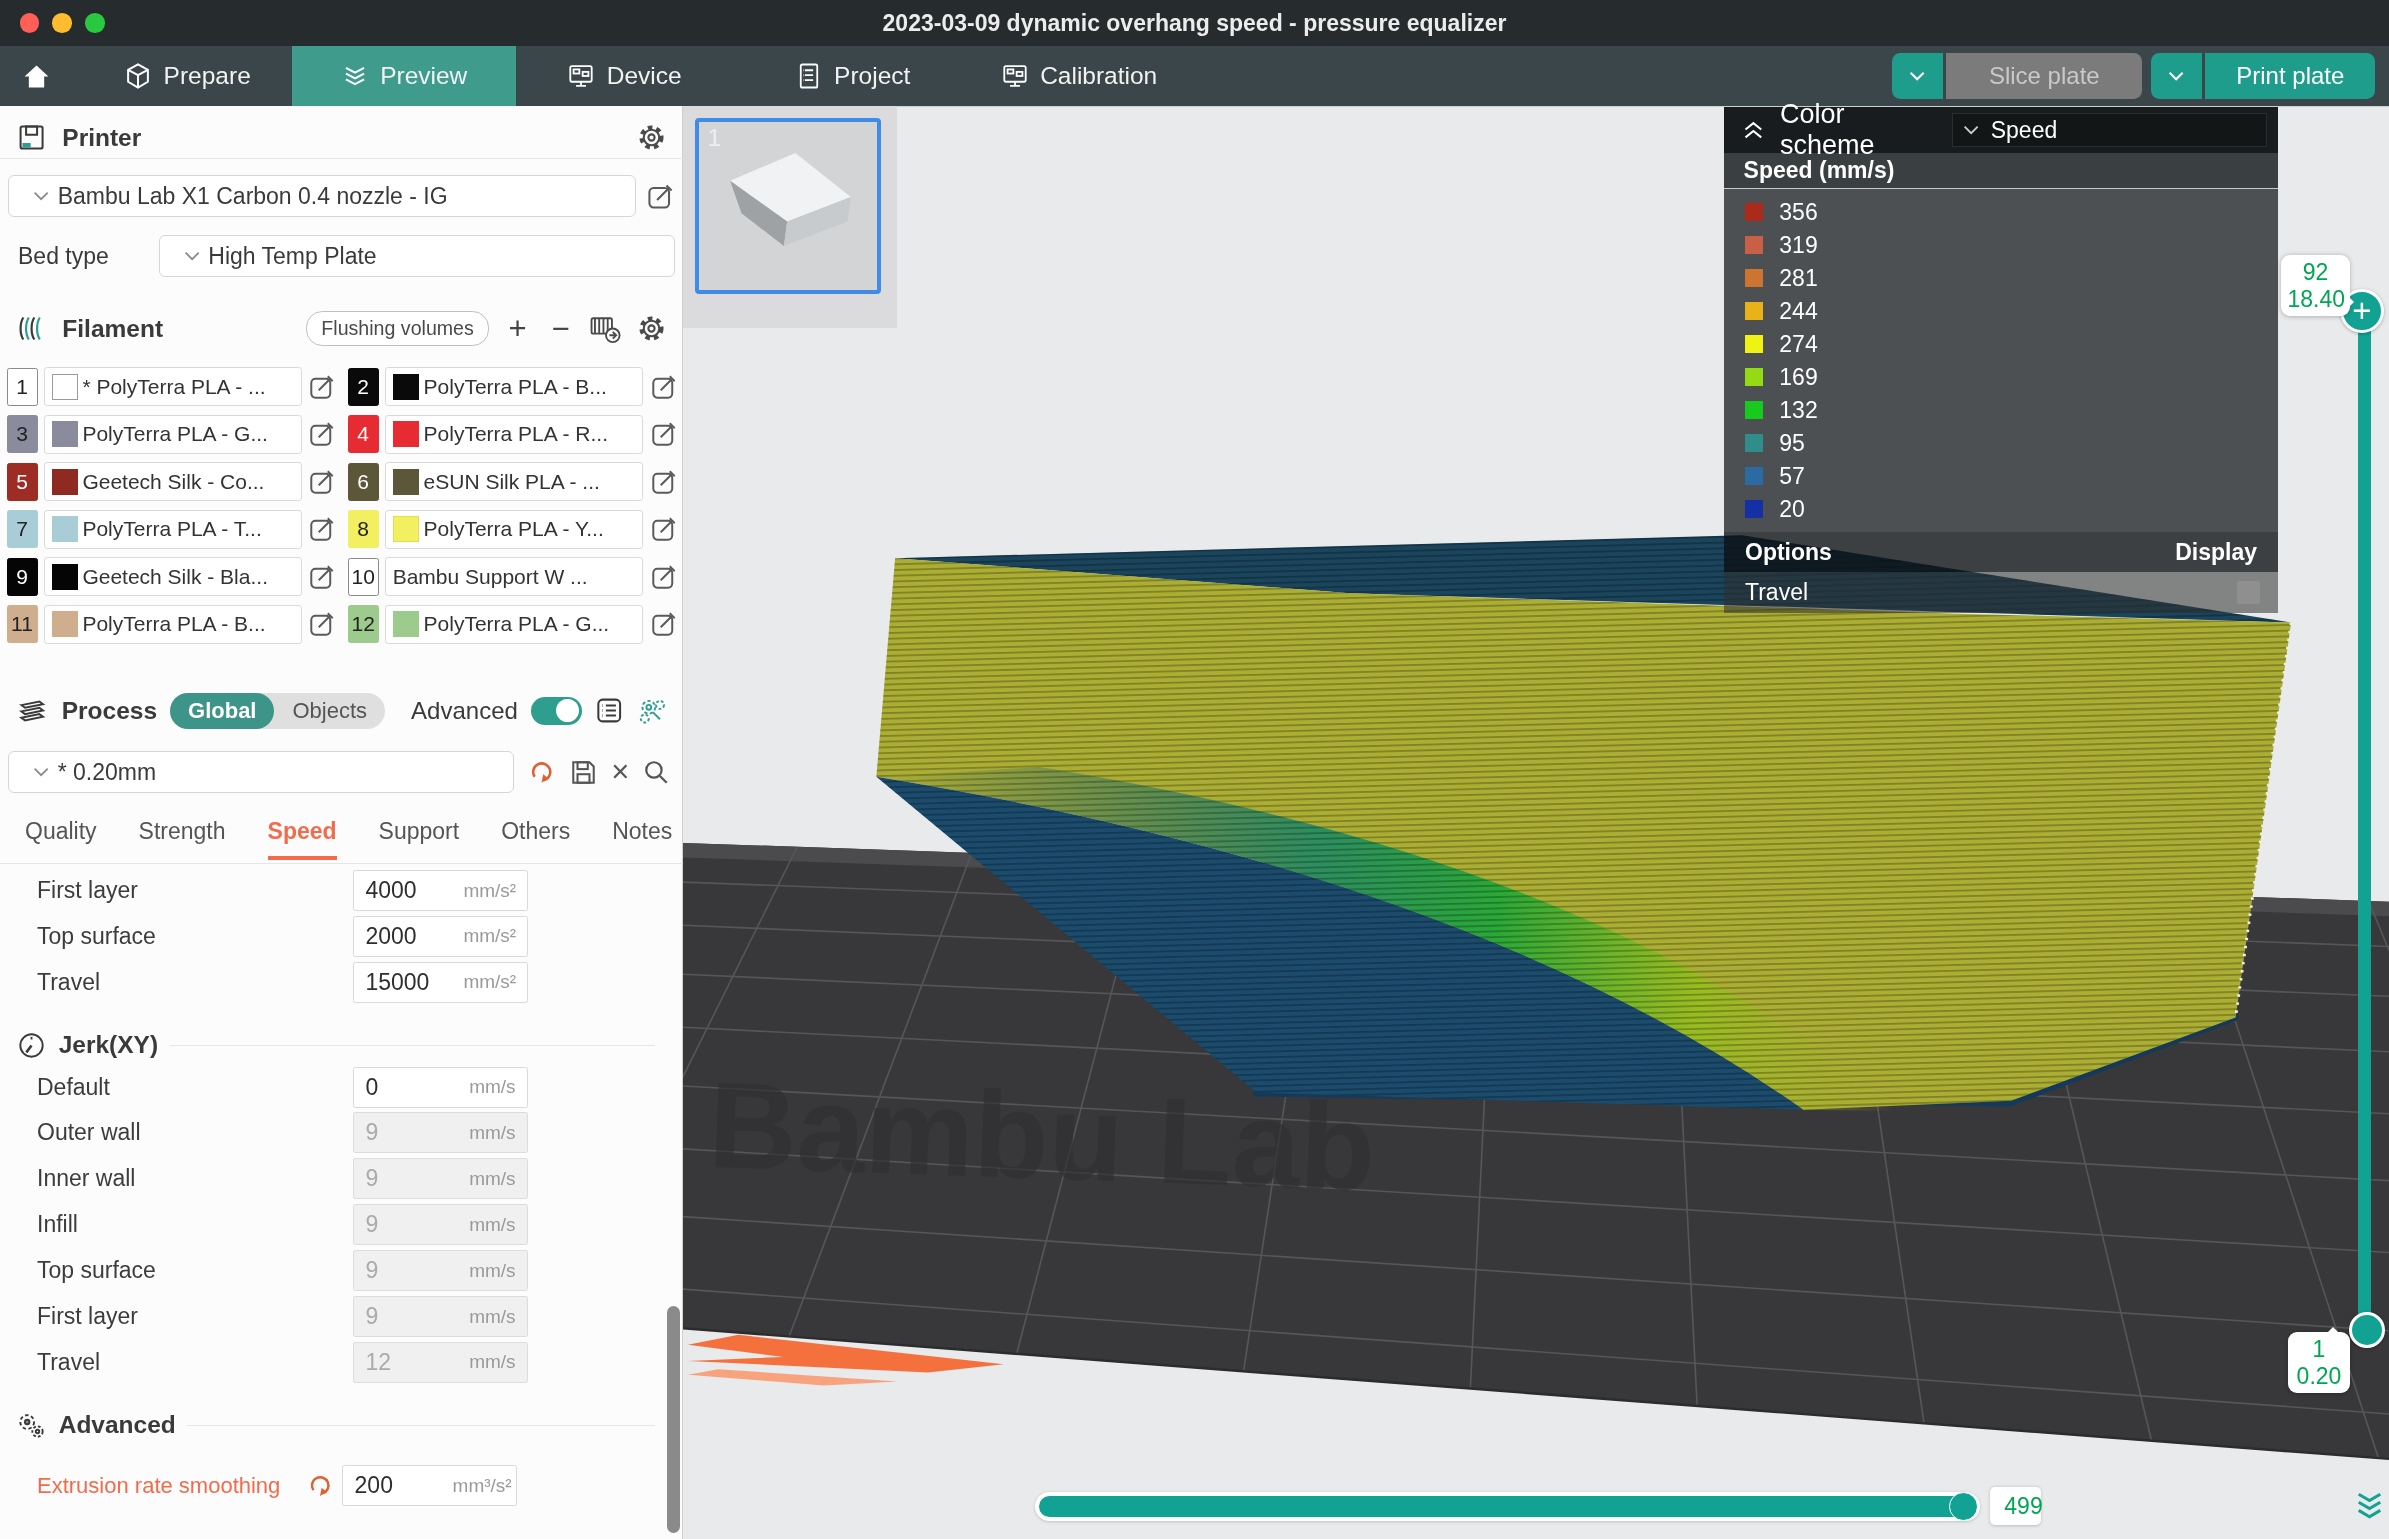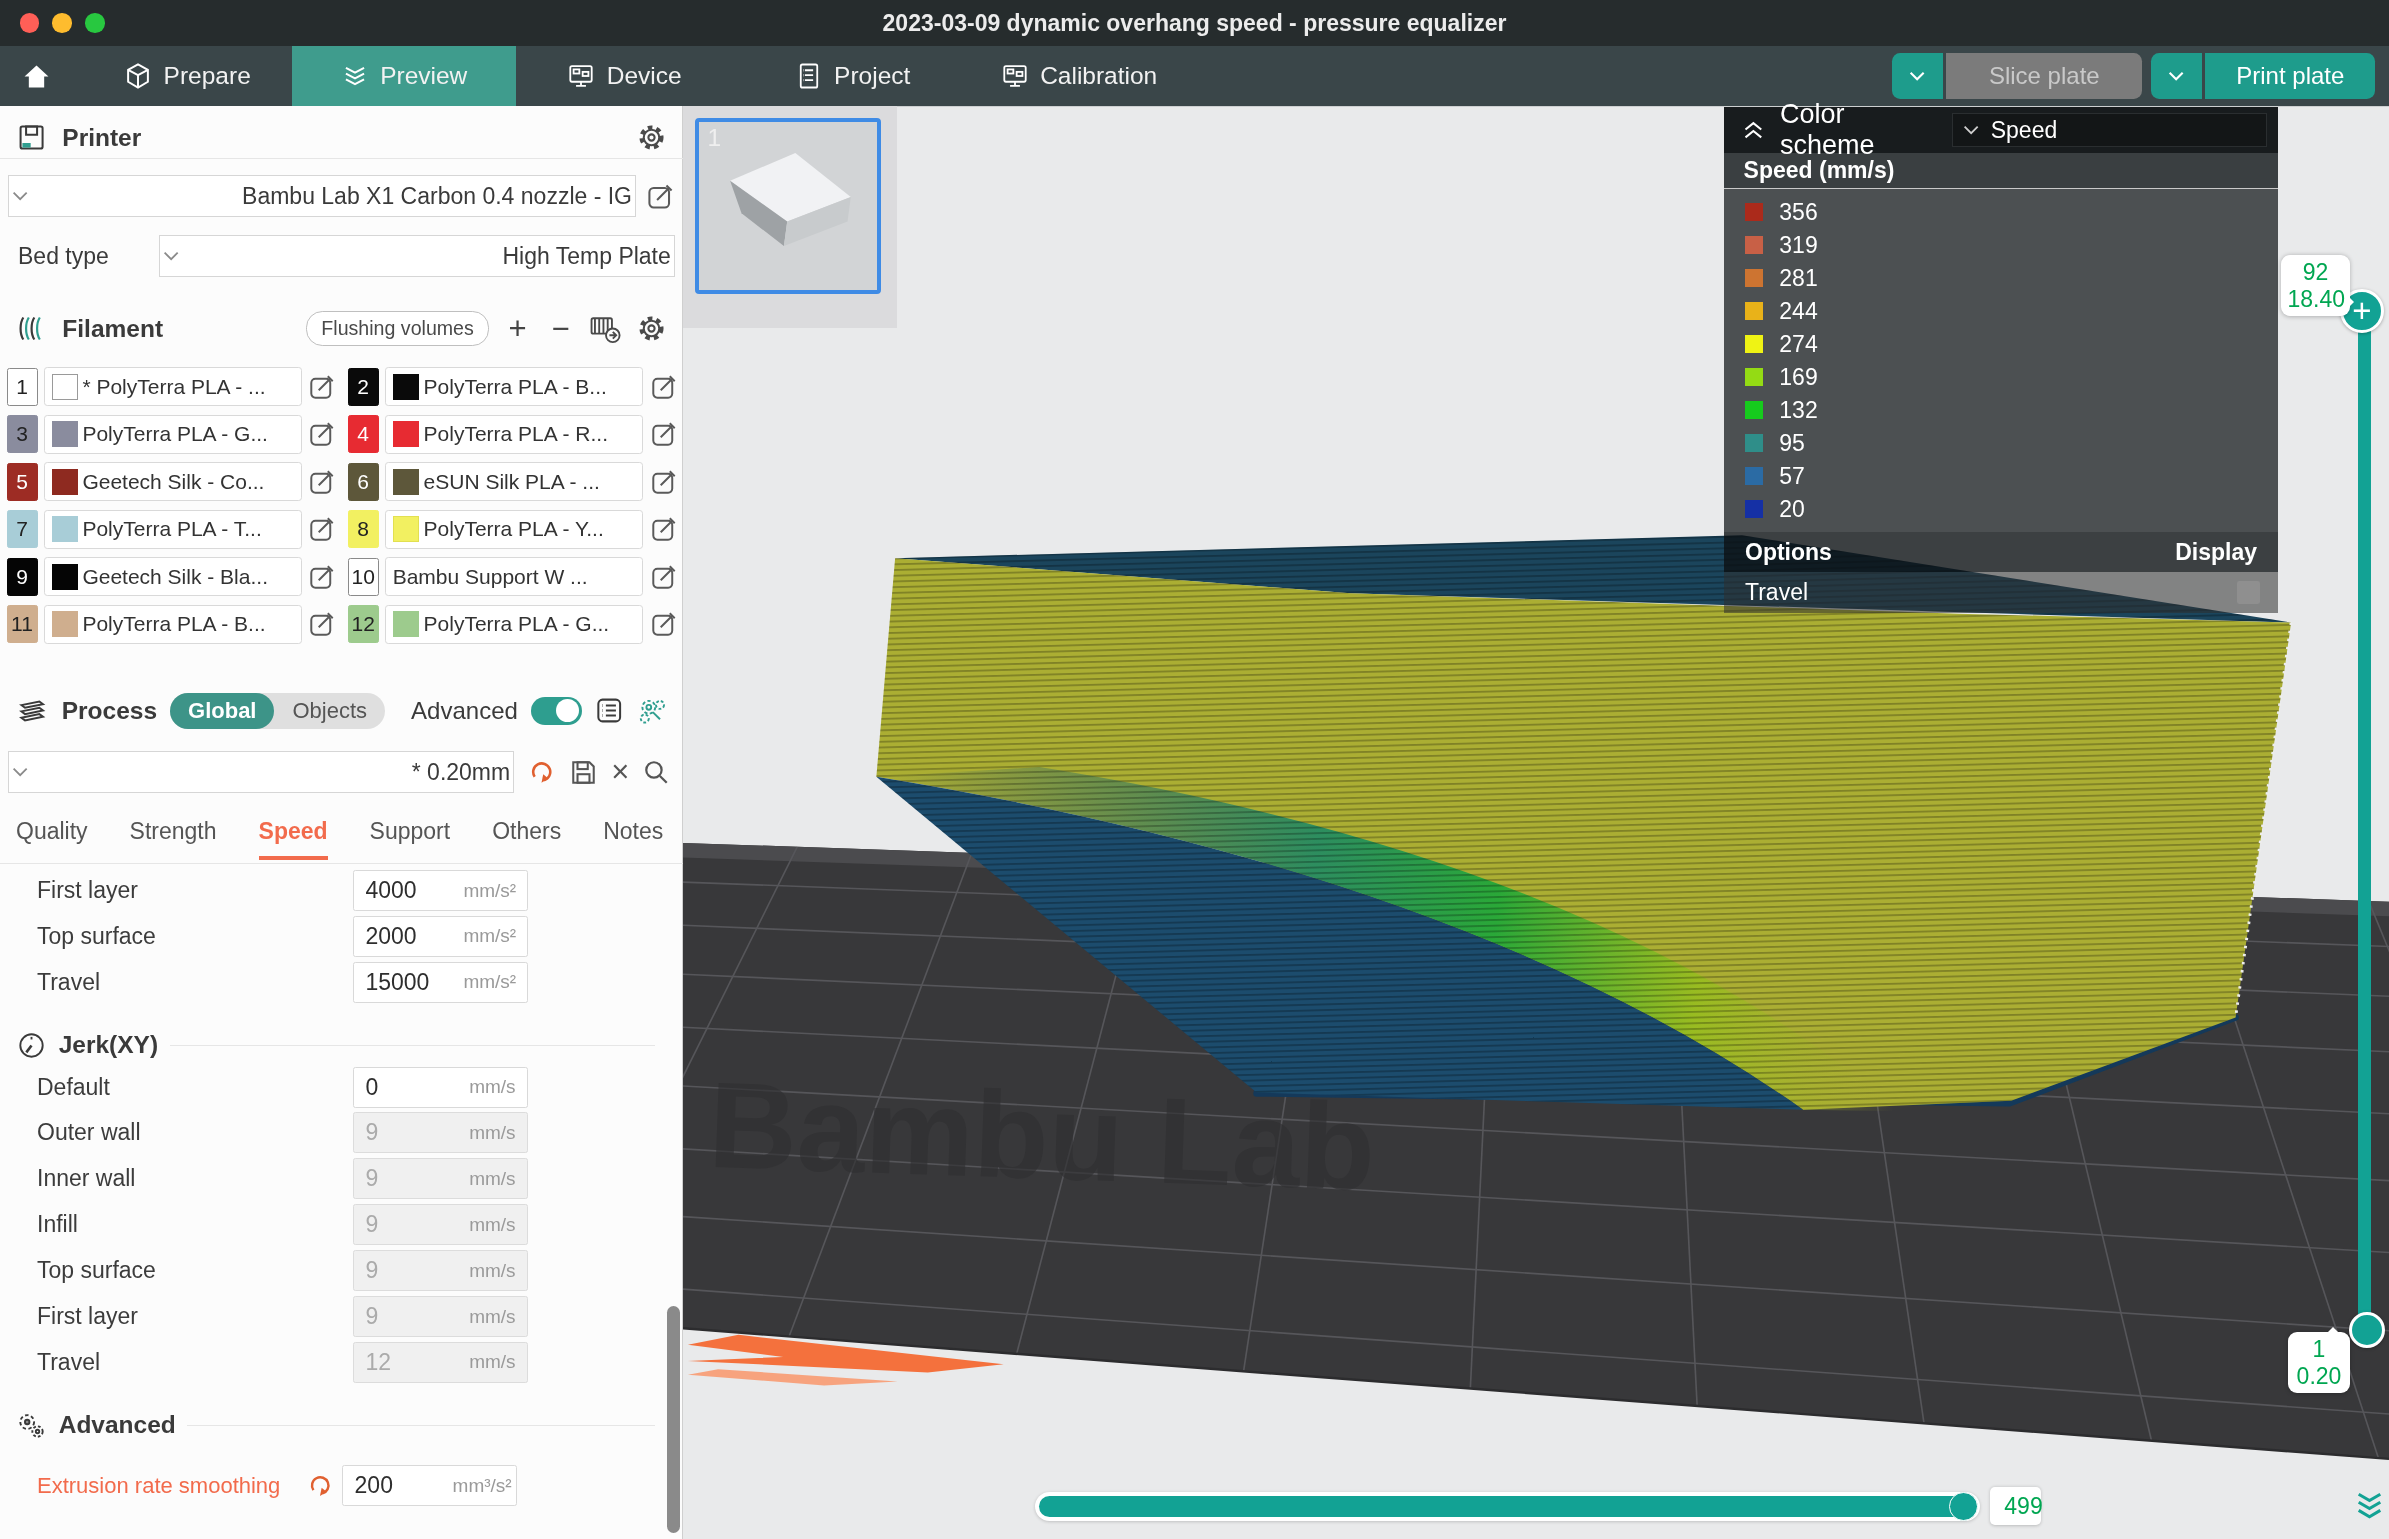--- a/index.html
+++ b/index.html
@@ -31,39 +31,39 @@
   .slice .split-body{width:196px;background:#7B7B7B;color:#C9C9C9;}
   .print{left:2151px;}
   .print .split-body{width:170px;background:#1E9C8C;color:#FFFFFF;}
 
   
   .lpanel{position:absolute;left:0;top:106px;width:683px;height:1433px;background:#FCFCFC;border-right:0.8px solid #CFCFCF;}
   .lrow{position:absolute;left:0;width:683px;}
   .sec-head{display:flex;align-items:center;gap:13px;padding:0 16.3px;height:41px;}
   .sec-title{font-size:24.5px;font-weight:600;color:#3A3A3A;}
   .divider{position:absolute;left:0;width:683px;height:0.8px;background:#E6E6E6;}
-  .selectbox{display:flex;align-items:center;gap:8.2px;border:0.8px solid #D6D6D6;border-radius:0;background:#fff;height:42px;padding:0 3px;font-size:23px;color:#3A3A3A;justify-content:space-between;}
+  .selectbox{display:flex;align-items:center;gap:8.2px;border:0.8px solid #D6D6D6;border-radius:6px;background:#fff;height:42px;padding:0 24px;font-size:23px;color:#3A3A3A;}
   .chev{width:16.3px;height:9.8px;flex:0 0 auto;}
   .pill{border:0.8px solid #BFBFBF;border-radius:16.3px;background:#fff;font-size:19.6px;color:#4A4A4A;padding:4.9px 14.7px;}
   .pm{font-size:31px;color:#444;background:none;border:none;line-height:1;}
 
   .fil-grid{position:absolute;left:6.5px;top:260px;width:671px;display:grid;grid-template-columns:1fr 1fr;column-gap:11.4px;row-gap:6.5px;}
   .fil-item{display:flex;align-items:center;gap:6.5px;height:41px;}
   .f-badge{width:31px;height:38px;border:1.6px solid transparent;border-radius:2.4px;display:flex;align-items:center;justify-content:center;font-size:21px;}
   .f-box{flex:1;display:flex;align-items:center;gap:4.9px;border:0.8px solid #D9D9D9;border-radius:3.3px;background:#fff;height:39px;padding:0 6.5px;overflow:hidden;}
   .f-swatch{width:26px;height:26px;border:0.8px solid transparent;flex:0 0 auto;}
   .f-name{font-size:21px;color:#333;white-space:nowrap;overflow:hidden;}
 
   .seg{display:flex;background:#DFDFDF;border-radius:18px;height:36px;align-items:center;}
   .seg-opt{padding:0 18px;height:36px;display:flex;align-items:center;font-size:22px;color:#555;border-radius:18px;}
   .seg-opt.active{background:#3D9488;color:#fff;font-weight:bold;}
   .toggle{width:52px;height:28px;background:#2E9E8F;border-radius:14px;position:relative;}
   .toggle .knob{position:absolute;right:2.4px;top:2.4px;width:23px;height:23px;background:#fff;border-radius:50%;}
 
-  .ptabs{position:absolute;left:0;top:712px;width:683px;height:46px;border-bottom:0.8px solid #E6E6E6;display:flex;align-items:flex-start;padding:0 16px;gap:42px;}
+  .ptabs{position:absolute;left:0;top:712px;width:683px;height:46px;border-bottom:0.8px solid #E6E6E6;display:flex;align-items:flex-start;padding:0 25px;gap:42px;}
   .ptab{font-size:23px;color:#555;padding-bottom:11.4px;}
   .ptab.active{color:#F26B4C;font-weight:bold;border-bottom:4.1px solid #F26B4C;}
 
   .settings{position:absolute;left:0;top:764px;width:683px;padding:0 0 0 0;}
   .set-row{display:flex;align-items:center;height:41px;margin:0 0 4.9px 0;padding-left:37px;justify-content:center;}
   .set-label{flex:1;font-size:23px;color:#3C3C3C;}
   .valbox{width:175px;height:41px;border:0.8px solid #D9D9D9;border-radius:2.4px;background:#fff;display:flex;align-items:center;padding:0 11.4px;margin-right:155px;}
   .valbox input{border:none;outline:none;background:transparent;font-size:23px;color:#2E2E2E;width:98px;padding:0;}
   .valbox .unit{margin-left:auto;font-size:19px;color:#9A9A9A;}
   .set-row.disabled .valbox{background:#F0F0F0;border-color:#DCDCDC;}

